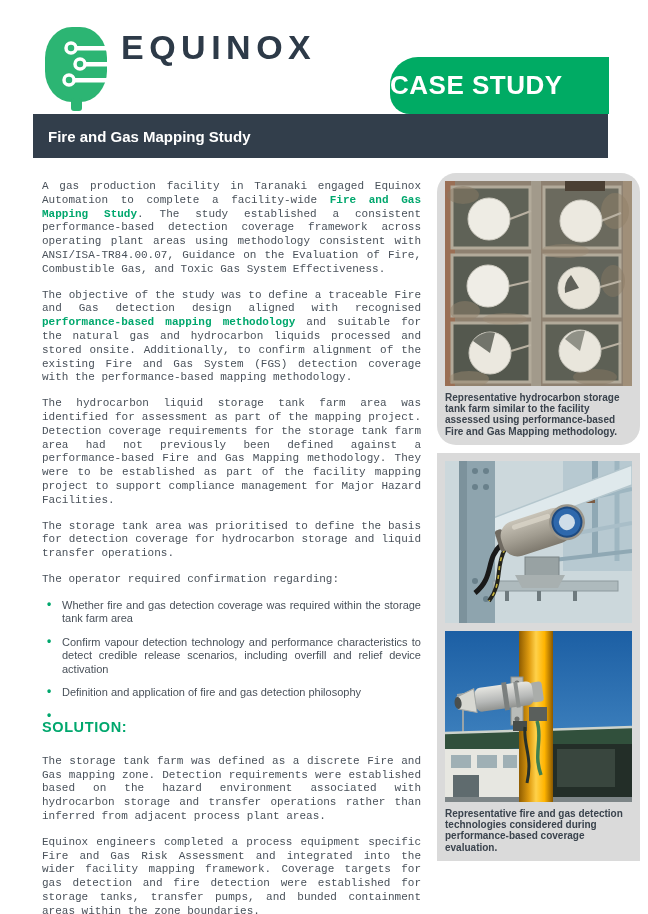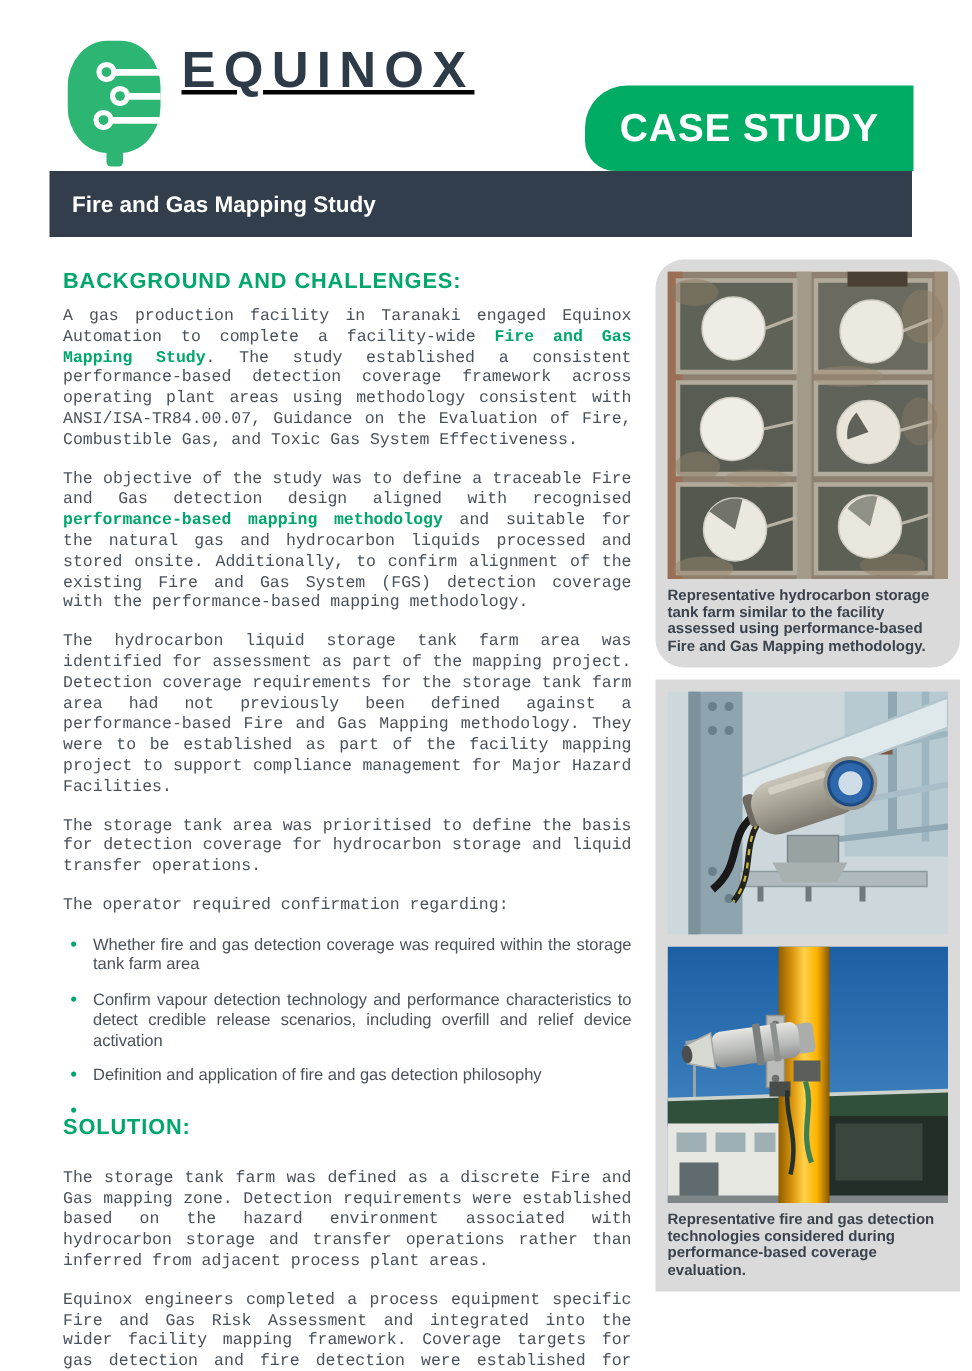--- a/index.html
+++ b/index.html
@@ -2,27 +2,27 @@
 <html><head>
 <meta charset="utf-8">
 <style>
   * { margin:0; padding:0; box-sizing:border-box; }
   html,body { background:#ffffff; }
   body { font-family:"Liberation Sans", sans-serif; }
   .page { position:relative; width:648px; height:914px; background:#ffffff; overflow:hidden; }
 
   
   .logo-icon { position:absolute; left:45px; top:27px; width:72px; height:88px; }
-  .logo-text { position:absolute; left:121px; top:28px; width:215px;text-decoration:underline; }
+  .logo-text { position:absolute; left:121px; top:28px; width:215px; }
   .logo-equinox { font-size:34px; font-weight:600; letter-spacing:5.5px; color:#2d3a48; line-height:38px; }
   .logo-automation { font-size:28px; font-weight:800; letter-spacing:0.5px; color:#00aa66; line-height:31px; margin-top:1px; }
 
   
   .banner { position:absolute; left:390px; top:57px; width:219px; height:57px; background:#00ab64;
-            border-radius:28px 0 0 20px; display:flex; align-items:center; justify-content:center;
+            border-radius:28px 0 0 20px; display:flex; align-items:center; justify-content:flex-start;
             color:#ffffff; font-size:26px; font-weight:800; letter-spacing:0.5px; }
 
   
   .header-bar { position:absolute; left:33px; top:114px; width:575px; height:44px; background:#323e4b;
                 display:flex; flex-direction:column; justify-content:center; padding-left:15px; }
   .header-title { color:#ffffff; font-size:15px; font-weight:700; line-height:17px; }
   .header-subtitle { color:#ffffff; font-size:11.5px; font-weight:700; line-height:14px; }
 
   
   .left-col { position:absolute; left:42px; top:180px; width:379px; color:#49515a; }
@@ -66,21 +66,20 @@
 
   <div class="banner">
     <span>CASE STUDY</span>
   </div>
 
   <div class="header-bar">
     <div class="header-title">Fire and Gas Mapping Study</div>
   </div>
 
   <div class="left-col">
-    <div class="green-heading">BACKGROUND AND CHALLENGES:</div>
 
     <p><span>A gas production facility in Taranaki engaged Equinox Automation to complete a facility-wide </span><span class="hl">Fire and Gas Mapping Study</span><span>. The study established a consistent performance-based detection coverage framework across operating plant areas using methodology consistent with ANSI/ISA-TR84.00.07, Guidance on the Evaluation of Fire, Combustible Gas, and Toxic Gas System Effectiveness.</span></p>
 
     <p><span>The objective of the study was to define a traceable Fire and Gas detection design aligned with recognised </span><span class="hl">performance-based mapping methodology</span><span> and suitable for the natural gas and hydrocarbon liquids processed and stored onsite. Additionally, to confirm alignment of the existing Fire and Gas System (FGS) detection coverage with the performance-based mapping methodology.</span></p>
 
     <p>The hydrocarbon liquid storage tank farm area was identified for assessment as part of the mapping project. Detection coverage requirements for the storage tank farm area had not previously been defined against a performance-based Fire and Gas Mapping methodology. They were to be established as part of the facility mapping project to support compliance management for Major Hazard Facilities.</p>
     <p>The storage tank area was prioritised to define the basis for detection coverage for hydrocarbon storage and liquid transfer operations.</p>
     <p>The operator required confirmation regarding:</p>
 
     <ul class="bullets">

